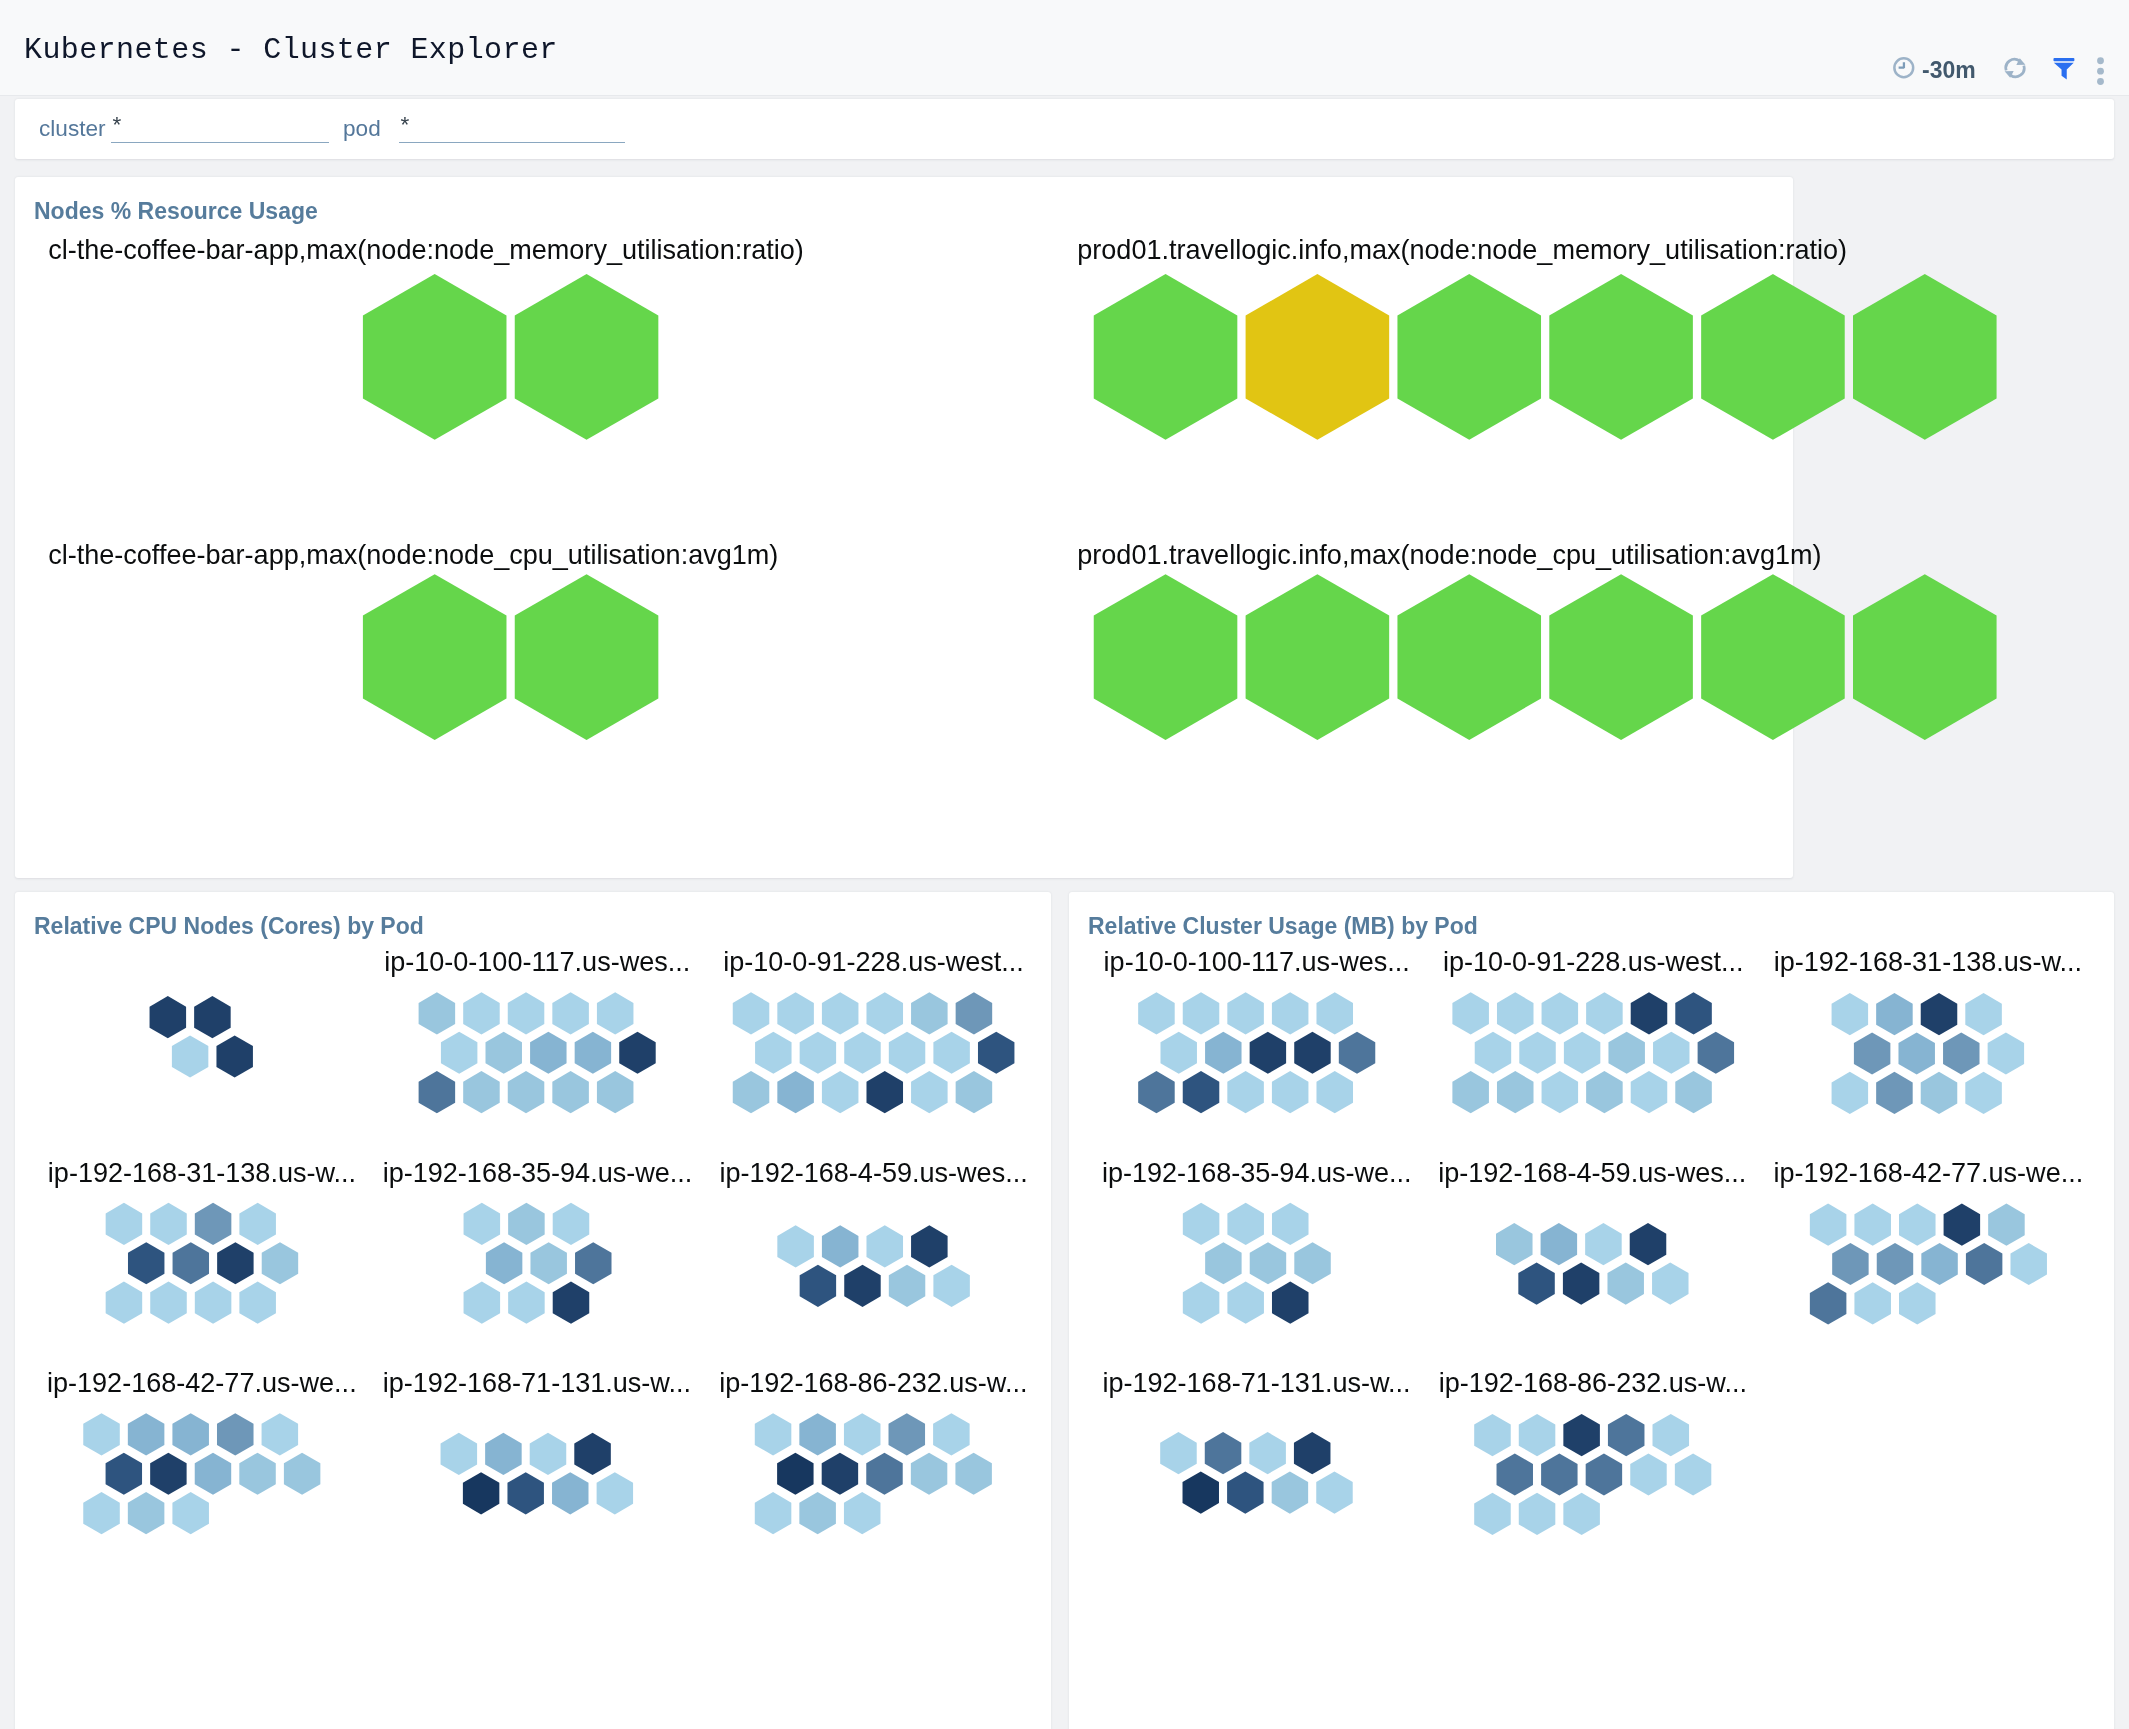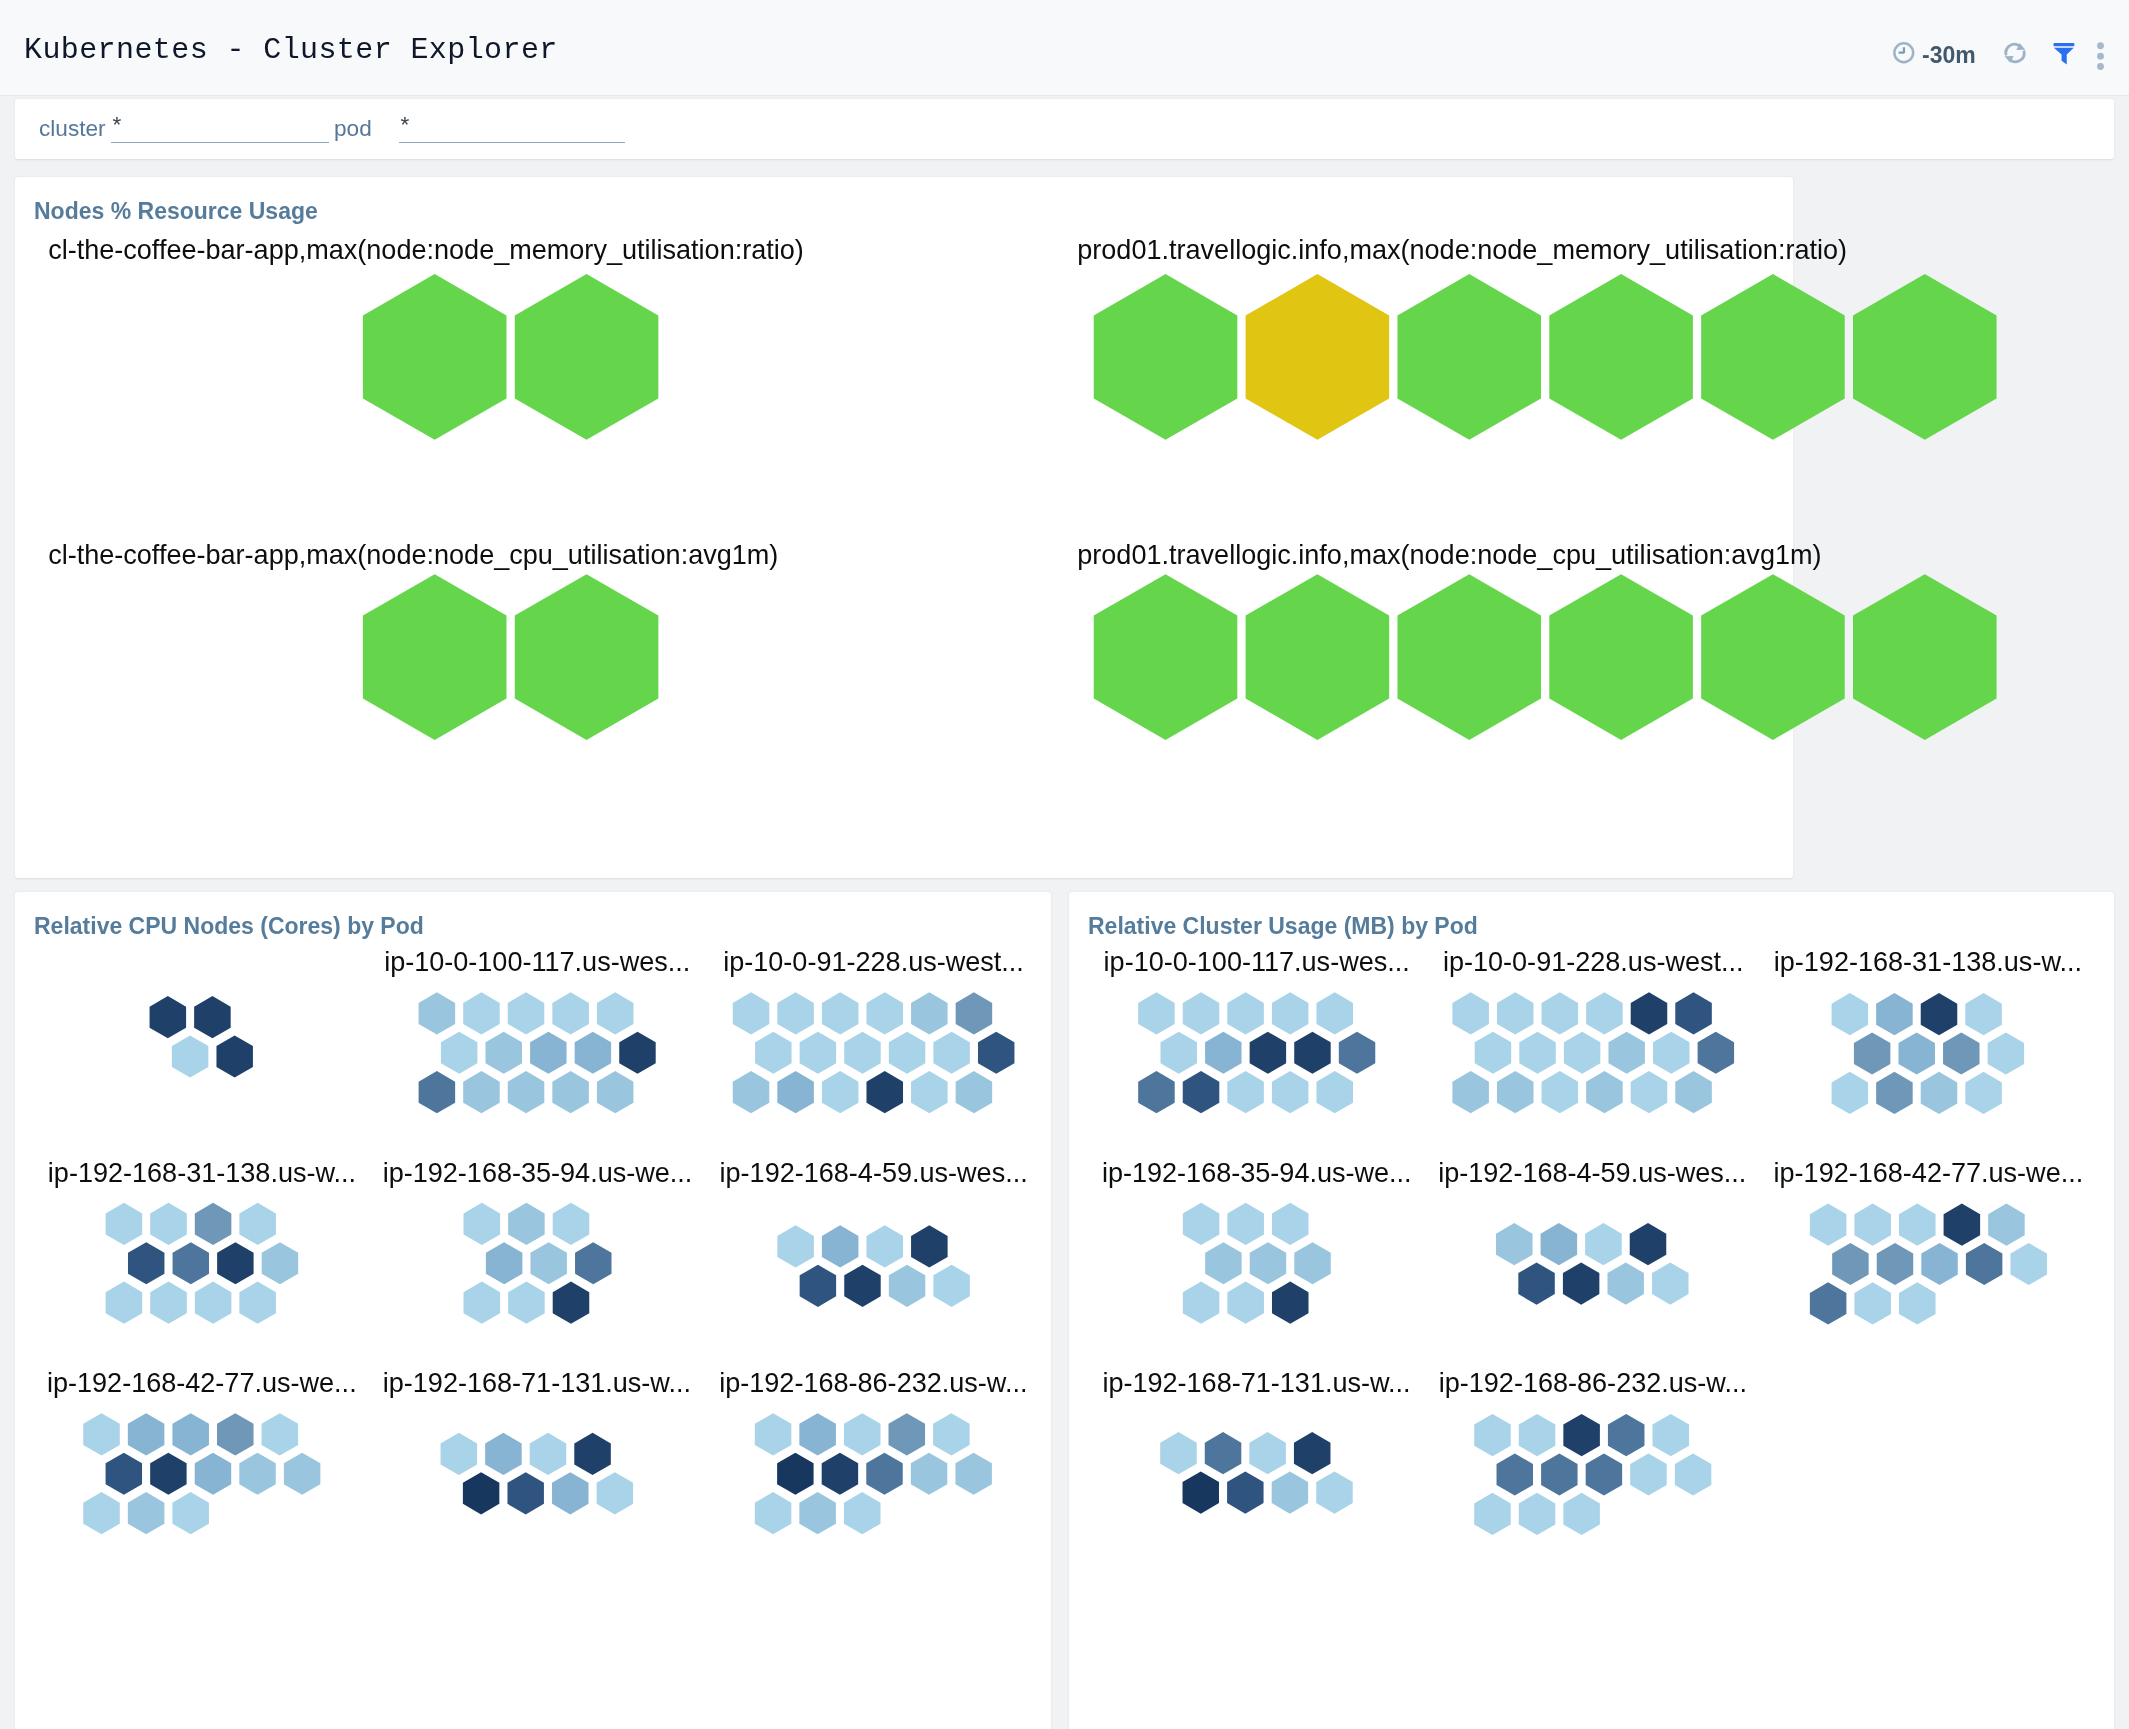--- a/index.html
+++ b/index.html
@@ -1,20 +1,20 @@
 <!DOCTYPE html>
 <html style="font-size:12px"><head>
 <meta charset="utf-8">
 <style>
   * { margin:0; padding:0; box-sizing:border-box; }
   html,body { width:2129px; height:1729px; overflow:hidden; }
   body { font-family:"Liberation Sans", sans-serif; background:#f1f2f4; position:relative; }
   .hdr { position:absolute; left:0; top:0; width:2129px; height:96px; background:#f8f9fa; border-bottom:0.8px solid #e7e9ec; }
   .page-title { position:absolute; left:24px; top:28.6px; font-size:30px; line-height:42px; font-weight:300; color:#0f172a; letter-spacing:0.4px; white-space:nowrap;font-family:Liberation Mono, monospace; }
-  .toolbar { position:absolute; left:0; top:1px; width:2129px; height:96px; }
+  .toolbar { position:absolute; left:0; top:16px; width:2129px; height:96px; }
   .tb-item { position:absolute; }
   .time-range { left:1922px; top:43px; font-size:23px; line-height:23px; font-weight:600; color:#42596d; white-space:nowrap; }
   .card { position:absolute; background:#ffffff; border-radius:3px; box-shadow:0 0.8px 2.3px rgba(25,40,60,0.10); }
   .filter-card { left:15px; top:99px; width:2099px; height:60px; }
   .f-label { position:absolute; top:19px; font-size:22.6px; line-height:22.6px; color:#54779a; white-space:nowrap; }
   .f-input { position:absolute; top:10.5px; height:33px; border-bottom:1.5px solid #8aa7c0; font-size:22.6px; line-height:22.6px; color:#37434e; }
   .f-input .val { position:absolute; left:1.5px; top:4.5px; }
   .panel-nodes { left:15px; top:177px; width:1778px; height:701px; }
   .panel-cpu   { left:15px; top:892px; width:1036px; height:850px; }
   .panel-mem   { left:1069px; top:892px; width:1045px; height:850px; }
@@ -50,21 +50,21 @@
     <circle cx="6" cy="19" r="4.6" fill="#a5b9cb"></circle>
     <circle cx="6" cy="33" r="4.6" fill="#a5b9cb"></circle>
   </svg>
 </div>
 
 <div class="card filter-card">
   <span class="f-label" style="left:24px">cluster</span>
   <div class="f-input" style="left:96px;width:218px">
     <span class="val">*</span>
   </div>
-  <span class="f-label" style="left:319px">pod</span>
+  <span class="f-label" style="left:328px">pod</span>
   <div class="f-input" style="left:384px;width:226px">
     <span class="val">*</span>
   </div>
 </div>
 
 <div class="card panel-nodes">
   <h2 class="panel-title">Nodes % Resource Usage</h2>
 </div>
 <div class="card panel-cpu">
   <h2 class="panel-title">Relative CPU Nodes (Cores) by Pod</h2>

